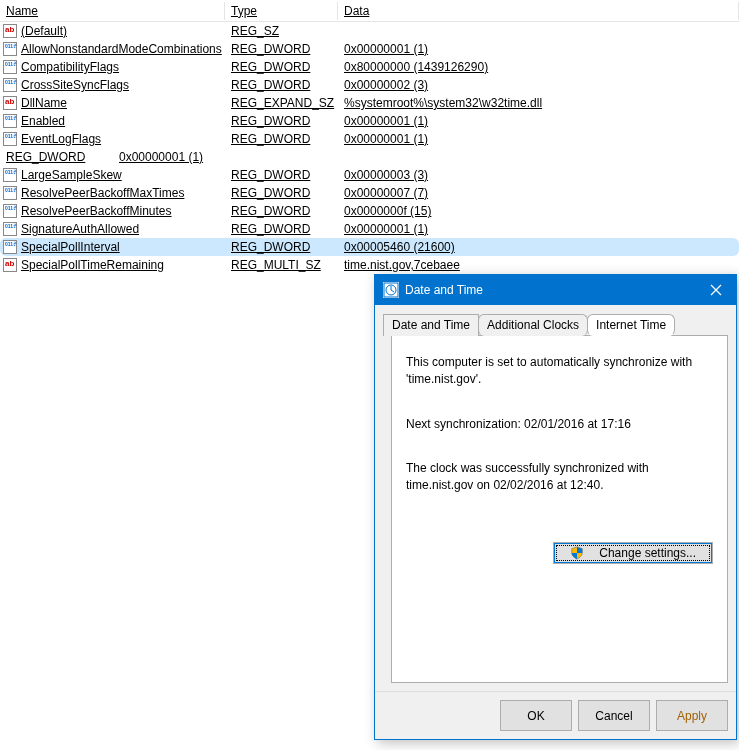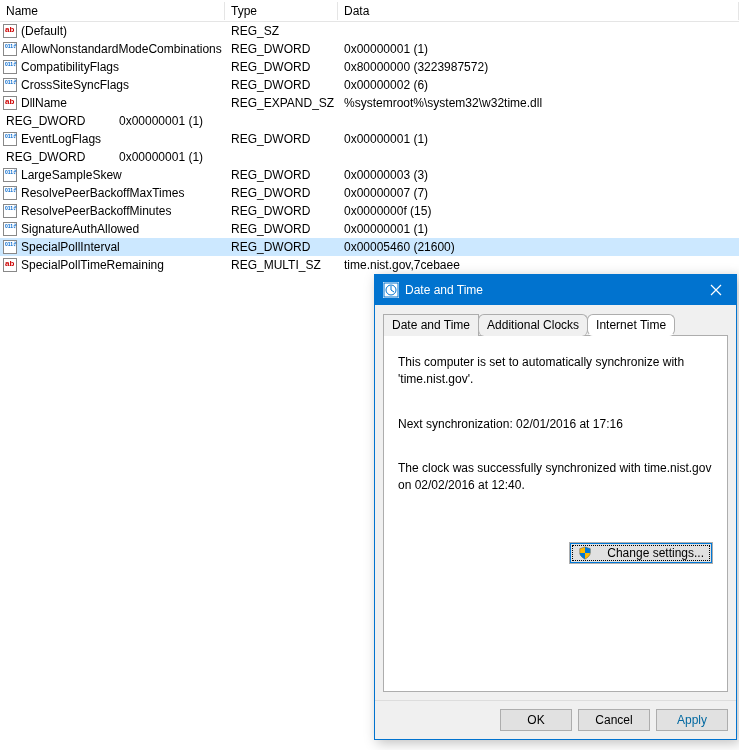--- a/index.html
+++ b/index.html
@@ -9,38 +9,40 @@
     font-size: 12px;
     background: #fff;
     color: #000;
     width: 739px;
     height: 750px;
     overflow: hidden;
     position: relative;
   }
   .registry {
     width: 100%;
+    text-decoration: underline;
   }
   .reg-header {
     display: flex;
     border-bottom: 1px solid #e5e5e5;
     height: 22px;
     align-items: center;
   }
   .reg-header div {
     padding: 2px 6px;
     border-right: 1px solid #e5e5e5;
   }
   .reg-row {
     display: flex;
     height: 18px;
     align-items: center;
   }
   .reg-row.selected {
     background: #cce8ff;
+    border-radius: 6px;
   }
   .col-name { width: 225px; padding-left: 3px; display:flex; align-items:center; gap:4px;}
   .col-type { width: 113px; padding-left: 6px;}
   .col-data { flex: 1; padding-left: 6px;}
   .reg-header .col-name { padding-left: 6px; }
   .icon-sz, .icon-dw, .icon-ab, .icon-multi {
     width: 14px; height: 14px; display:inline-block; flex-shrink:0;
     font-size: 8px; font-weight: bold; text-align:center; line-height:10px;
     border:1px solid #888; background:#fff;
     position:relative;
@@ -95,59 +97,59 @@
     cursor:pointer;
     font-size:12px;
   }
   .tab + .tab { margin-left:-1px;border-radius:6px; }
   .tab.active {
     background:#fff;
     z-index:2;
     border-bottom:1px solid #fff;
   }
   .tab-body {
-    margin: 0 8px 8px 8px;
+    margin: 0 8px 8px 16px;
     background:#fff;
     border:1px solid #adadad;
     flex:1;
     padding: 18px 14px;
     font-size:12px;
   }
   .tab-body p { margin:0 0 28px 0; line-height:1.4; }
   .change-btn-row { text-align:right; margin-top:48px;}
   .change-btn {
     display:inline-flex; align-items:center; gap:15px;
-    padding: 3px 8px;
+    padding: 3px 16px;
     background:#e1e1e1;
     border:1px solid #adadad;
     box-shadow: inset 0 0 0 1px #0078d7;
     outline: 1px dotted #000;
     outline-offset:-4px;
     cursor:pointer;
     font-size:12px;
   }
   .shield {
     width:14px; height:14px; display:inline-block;
   }
   .dlg-buttons {
     display:flex; justify-content:flex-end;
     padding: 8px;
     gap:6px;
     background:#f0f0f0;
     border-top:1px solid #ddd;
   }
   .dlg-buttons button {
-    width:72px; height:22px;
+    width:72px; height:31px;
     background:#e1e1e1;
     border:1px solid #adadad;
     font-size:12px;
     cursor:pointer;
   }
   .dlg-buttons button:disabled {
-    color:#0369a1;
+    color:#a16207;
     cursor:default;
   }
 </style>
 </head>
 <body>
 
 <div class="registry">
   <div class="reg-header">
     <div class="col-name">Name</div>
     <div class="col-type">Type</div>
@@ -168,39 +170,43 @@
         </div>
         <div class="col-type">REG_DWORD</div>
         <div class="col-data">0x00000001 (1)</div>
       </div>
       <div class="reg-row">
         <div class="col-name">
           <span class="icon-dw"></span>
           <span>CompatibilityFlags</span>
         </div>
         <div class="col-type">REG_DWORD</div>
-        <div class="col-data">0x80000000 (3223987572)</div>
+        <div class="col-data">0x80000000 (1439126290)</div>
       </div>
       <div class="reg-row">
         <div class="col-name">
           <span class="icon-dw"></span>
           <span>CrossSiteSyncFlags</span>
         </div>
         <div class="col-type">REG_DWORD</div>
-        <div class="col-data">0x00000002 (6)</div>
+        <div class="col-data">0x00000002 (3)</div>
       </div>
       <div class="reg-row">
         <div class="col-name">
           <span class="icon-ab"></span>
           <span>DllName</span>
         </div>
         <div class="col-type">REG_EXPAND_SZ</div>
         <div class="col-data">%systemroot%\system32\w32time.dll</div>
       </div>
       <div class="reg-row">
+        <div class="col-name">
+          <span class="icon-dw"></span>
+          <span>Enabled</span>
+        </div>
         <div class="col-type">REG_DWORD</div>
         <div class="col-data">0x00000001 (1)</div>
       </div>
       <div class="reg-row">
         <div class="col-name">
           <span class="icon-dw"></span>
           <span>EventLogFlags</span>
         </div>
         <div class="col-type">REG_DWORD</div>
         <div class="col-data">0x00000001 (1)</div>

